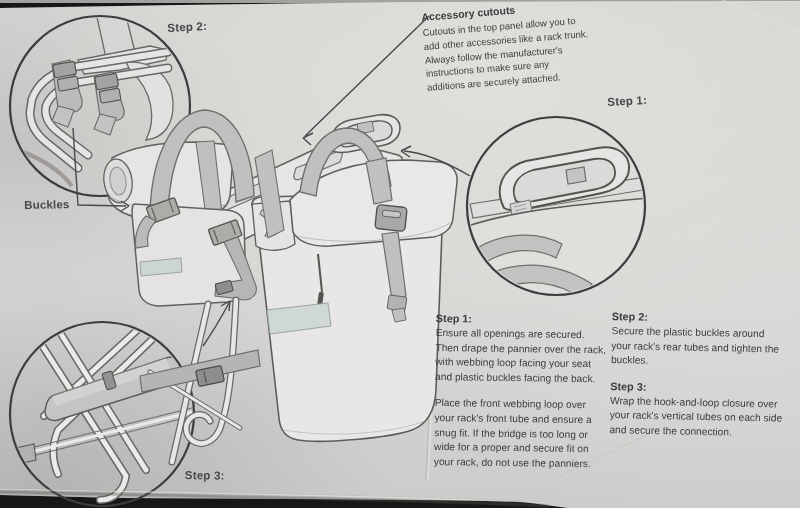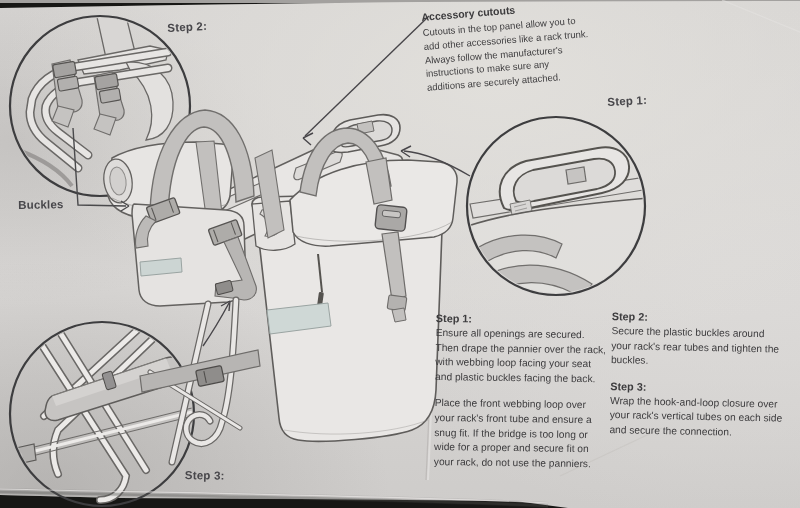--- a/index.html
+++ b/index.html
@@ -226,21 +226,21 @@
 add other accessories like a rack trunk.
 Always follow the manufacturer's
 instructions to make sure any
 additions are securely attached.</p>
   </div>
 
   <div class="txt callout-label" style="left:167px;top:22px;transform:rotate(-3deg);">Step 2:</div>
 
   <div class="txt callout-label" style="left:607px;top:96px;transform:rotate(-3deg);">Step 1:</div>
 
-  <div class="txt callout-label" style="left:18px;top:199px;transform:rotate(-1deg);">Buckles</div>
+  <div class="txt callout-label" style="left:24px;top:199px;transform:rotate(-1deg);">Buckles</div>
 
   <div class="txt" style="left:436px;top:312px;width:185px;transform:rotate(0.8deg);">
     <p class="step-head">Step 1:</p>
     <p class="step-body">Ensure all openings are secured.
 Then drape the pannier over the rack,
 with webbing loop facing your seat
 and plastic buckles facing the back.</p>
     <p class="step-body mt">Place the front webbing loop over
 your rack's front tube and ensure a
 snug fit. If the bridge is too long or

